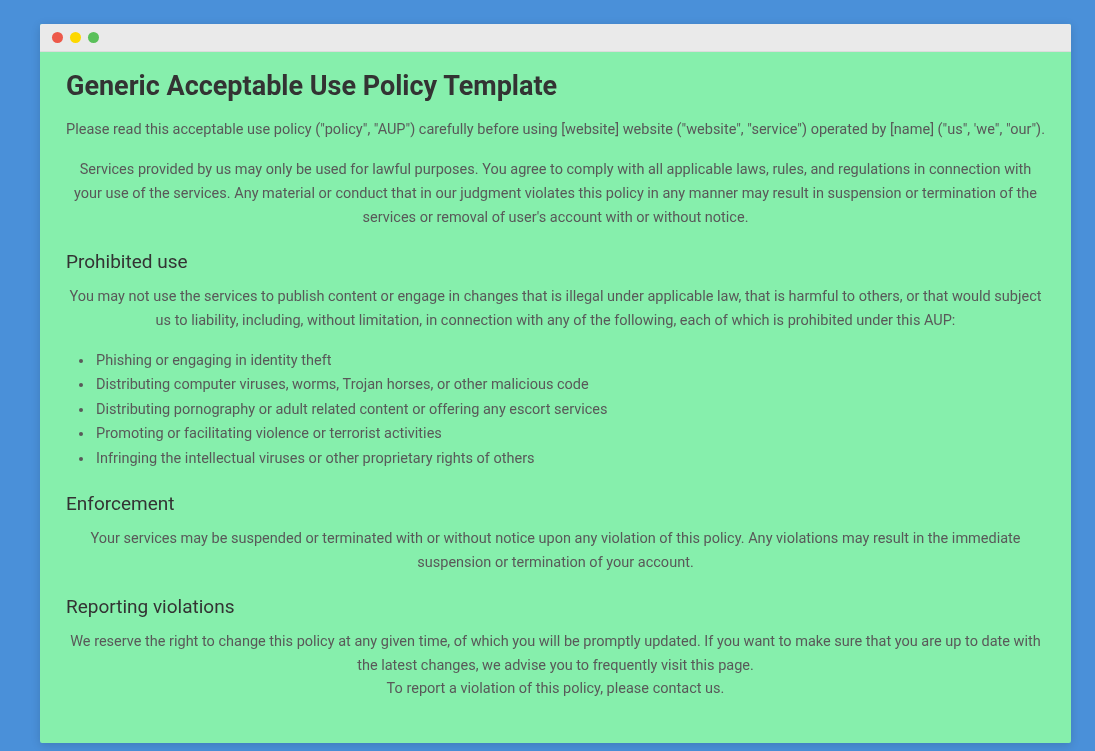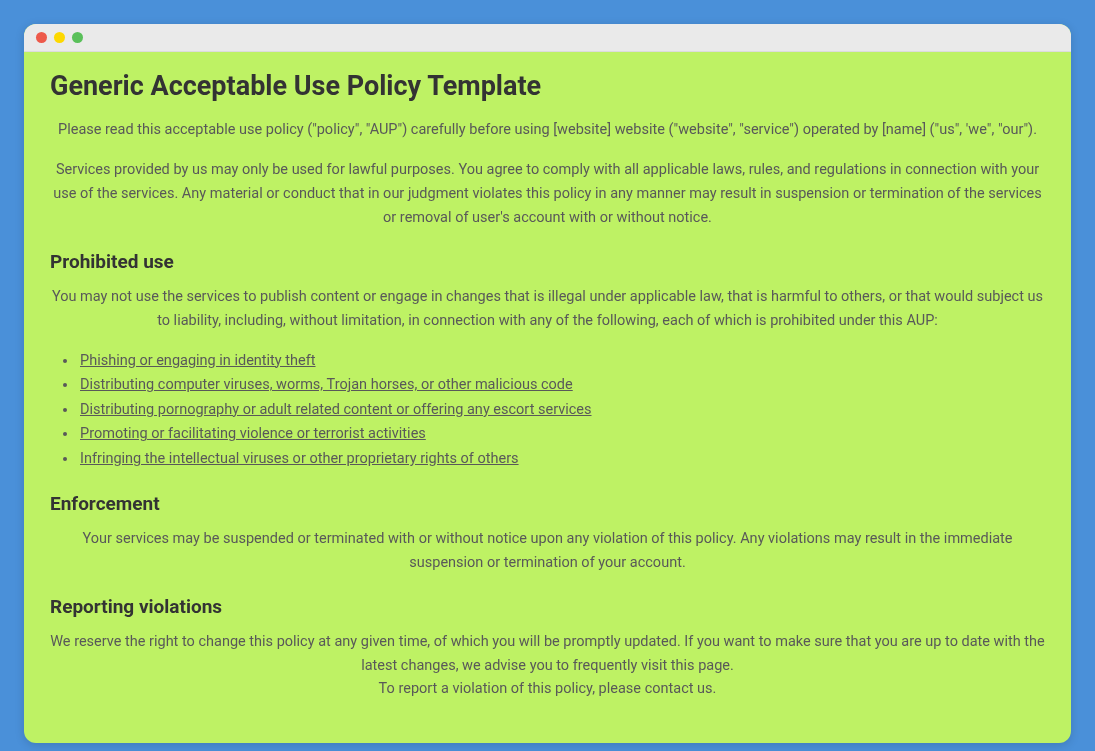--- a/index.html
+++ b/index.html
@@ -11,25 +11,26 @@
       background: #4a90d9;
       font-family: -apple-system, BlinkMacSystemFont, "Segoe UI", Roboto, Helvetica, Arial, sans-serif;
       width: 1095px;
       height: 751px;
       padding: 24px;
       display: flex;
       align-items: flex-start;
       justify-content: center;
     }
     .window {
-      background: #bef264;
-      border-radius: 12px;
+      background: #86efac;
+      border-radius: 2px;
       width: 100%;
       box-shadow: 0 2px 10px rgba(0,0,0,0.15);
       overflow: hidden;
+      margin-left: 16px;
     }
     .titlebar {
       background: #eaeaea;
       height: 28px;
       display: flex;
       align-items: center;
       padding: 0 12px;
       gap: 7px;
       border-bottom: 1px solid #dcdcdc;
     }
@@ -47,21 +48,21 @@
       color: #555;
     }
     h1.title {
       font-size: 27px;
       font-weight: 700;
       color: #333333;
       margin-bottom: 16px;
     }
     h2.section {
       font-size: 19px;
-      font-weight: 700;
+      font-weight: 400;
       color: #333333;
       margin-top: 20px;
       margin-bottom: 12px;
     }
     p.para {
       font-size: 14.5px;
       line-height: 1.65;
       color: #595959;
       margin-bottom: 16px;
       text-align: center;
@@ -69,21 +70,20 @@
     ul.bullets {
       list-style: disc;
       padding-left: 28px;
       margin-bottom: 16px;
     }
     ul.bullets li {
       font-size: 14.5px;
       line-height: 1.7;
       color: #595959;
       padding-left: 2px;
-      text-decoration: underline;
     }
   </style>
 </head>
 <body>
 
 <div class="window">
   <div class="titlebar">
     <span class="dot red"></span>
     <span class="dot yellow"></span>
     <span class="dot green"></span>

